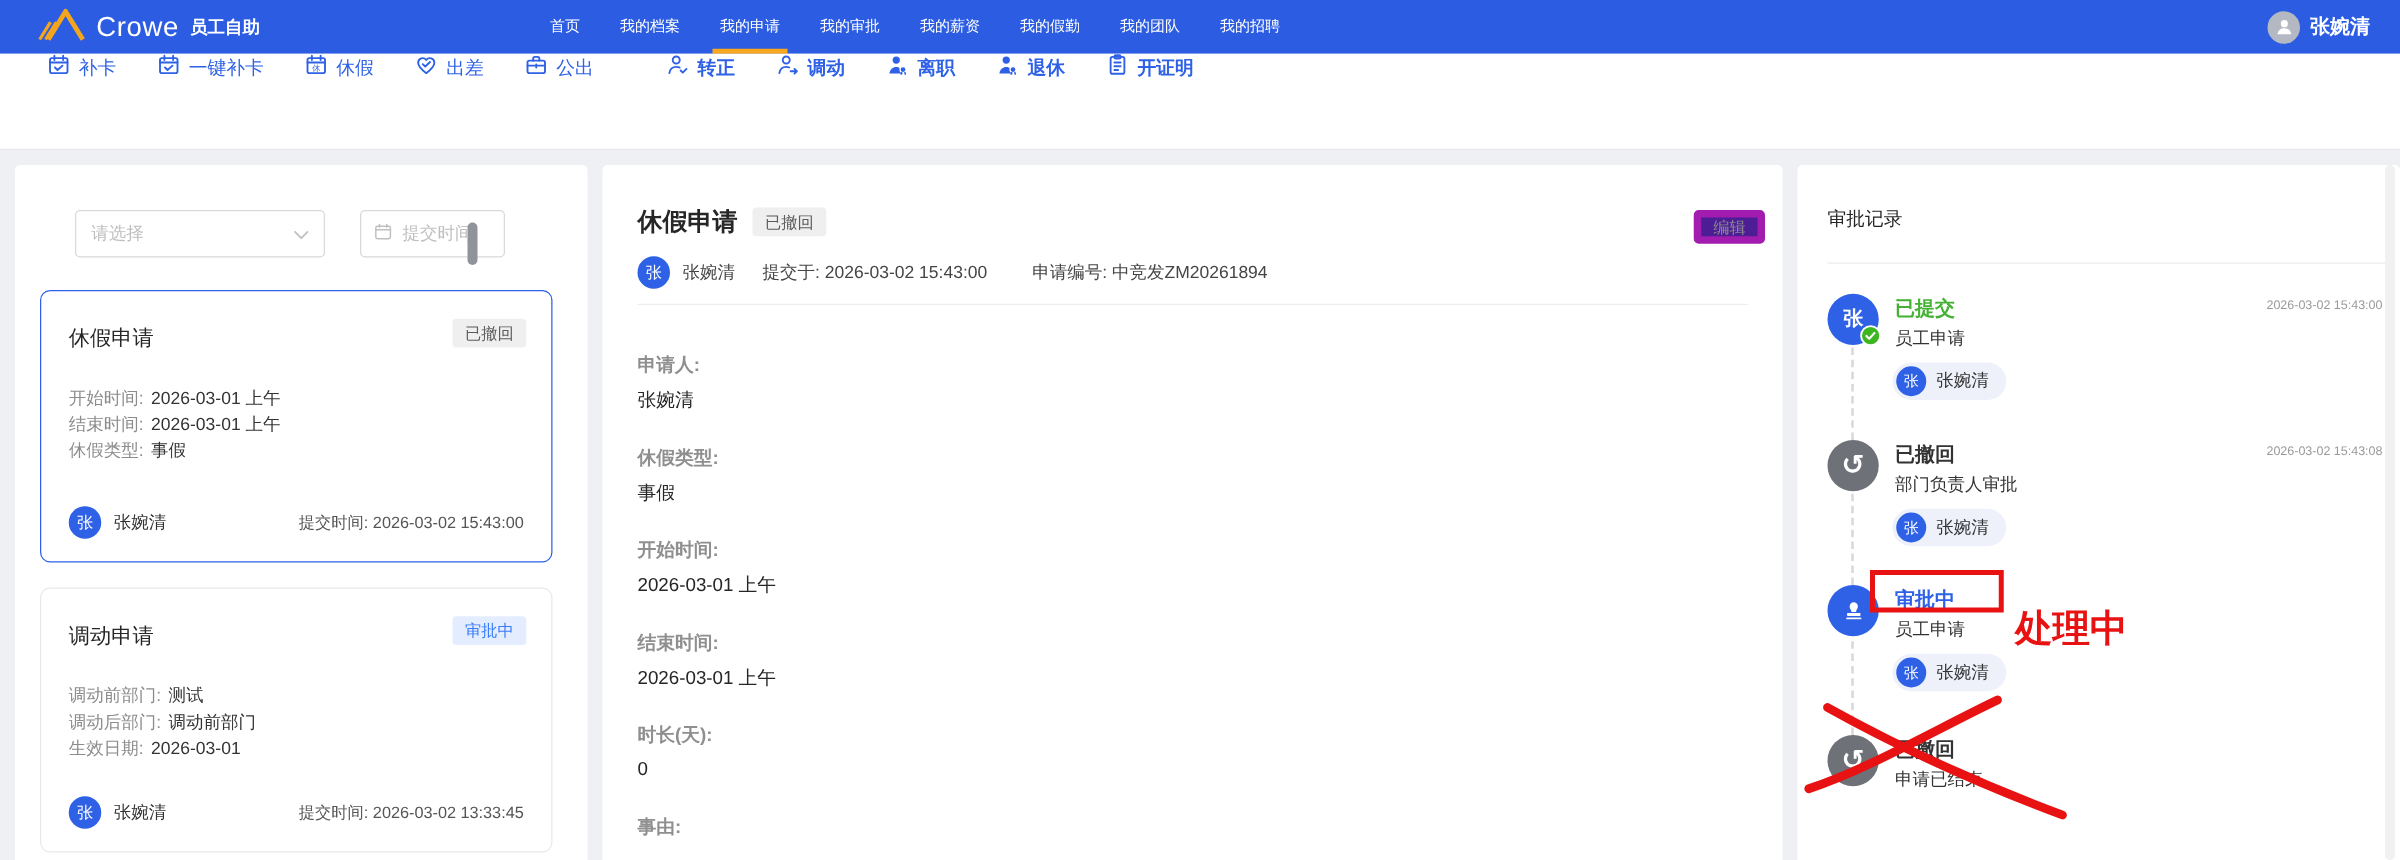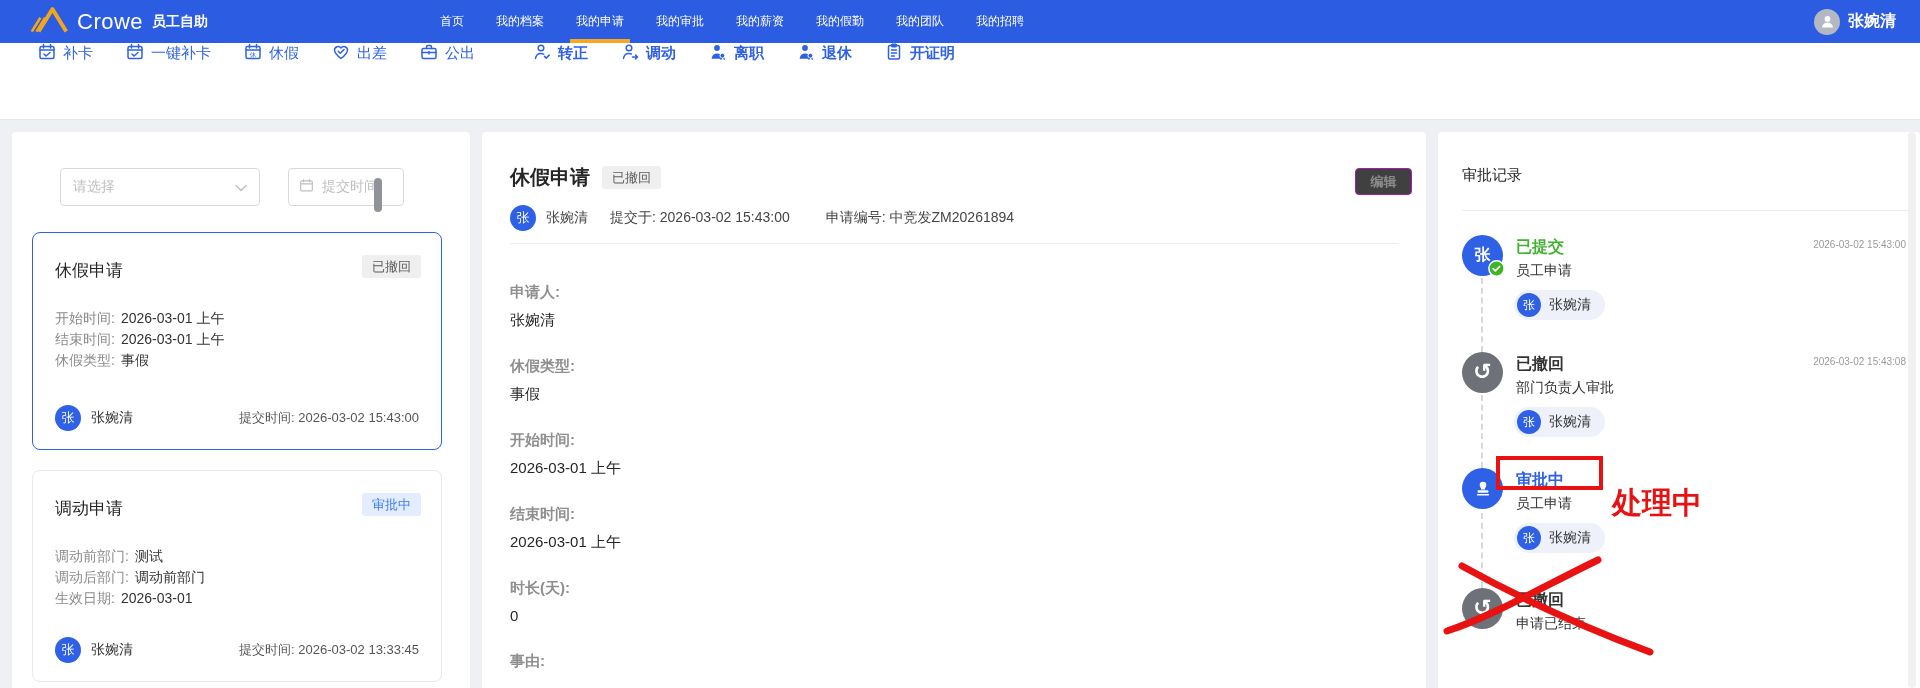--- a/index.html
+++ b/index.html
@@ -58,22 +58,22 @@
   .cvalue{color:#333;font-weight:500;}
   .card-footer{position:absolute;left:22px;right:22px;bottom:18px;display:flex;align-items:center;}
   .mini-avatar{width:26px;height:26px;border-radius:50%;background:#2e61e6;color:#fff;font-size:13px;
     display:flex;align-items:center;justify-content:center;flex:none;}
   .cf-name{margin-left:10px;font-size:14px;color:#333;}
   .cf-time{margin-left:auto;font-size:13px;color:#555;}
 
   
   .detail-header{position:absolute;left:28px;top:32px;display:flex;align-items:center;gap:12px;}
   .detail-title{font-size:20px;font-weight:700;color:#262626;}
-  .edit-btn{position:absolute;top:36px;right:14px;width:57px;height:27px;border:1px solid #a21caf;border-radius:4px;
-    background:#404040;color:#8c8c8c;font-size:13px;display:flex;align-items:center;justify-content:center;cursor:pointer;font-weight:bold;}
+  .edit-btn{position:absolute;top:36px;right:14px;width:57px;height:27px;border:6px solid #a21caf;border-radius:4px;
+    background:#4c1d95;color:#8c8c8c;font-size:13px;display:flex;align-items:center;justify-content:center;cursor:pointer;}
   .detail-sub{position:absolute;left:28px;top:73px;display:flex;align-items:center;font-size:14px;color:#454545;}
   .detail-sub .mini-avatar{margin-right:10px;}
   .ds-name{margin-right:22px;}
   .ds-item{margin-right:36px;display:flex;gap:6px;}
   .mid-divider{position:absolute;left:28px;right:28px;top:111px;height:1px;background:#ededed;}
   .detail-fields{position:absolute;left:28px;top:151px;right:40px;}
   .dfield{margin-bottom:27px;}
   .dlabel{font-size:15px;color:#8f8f8f;font-weight:700;margin-bottom:9px;}
   .dvalue{font-size:15px;color:#262626;min-height:18px;}
 

